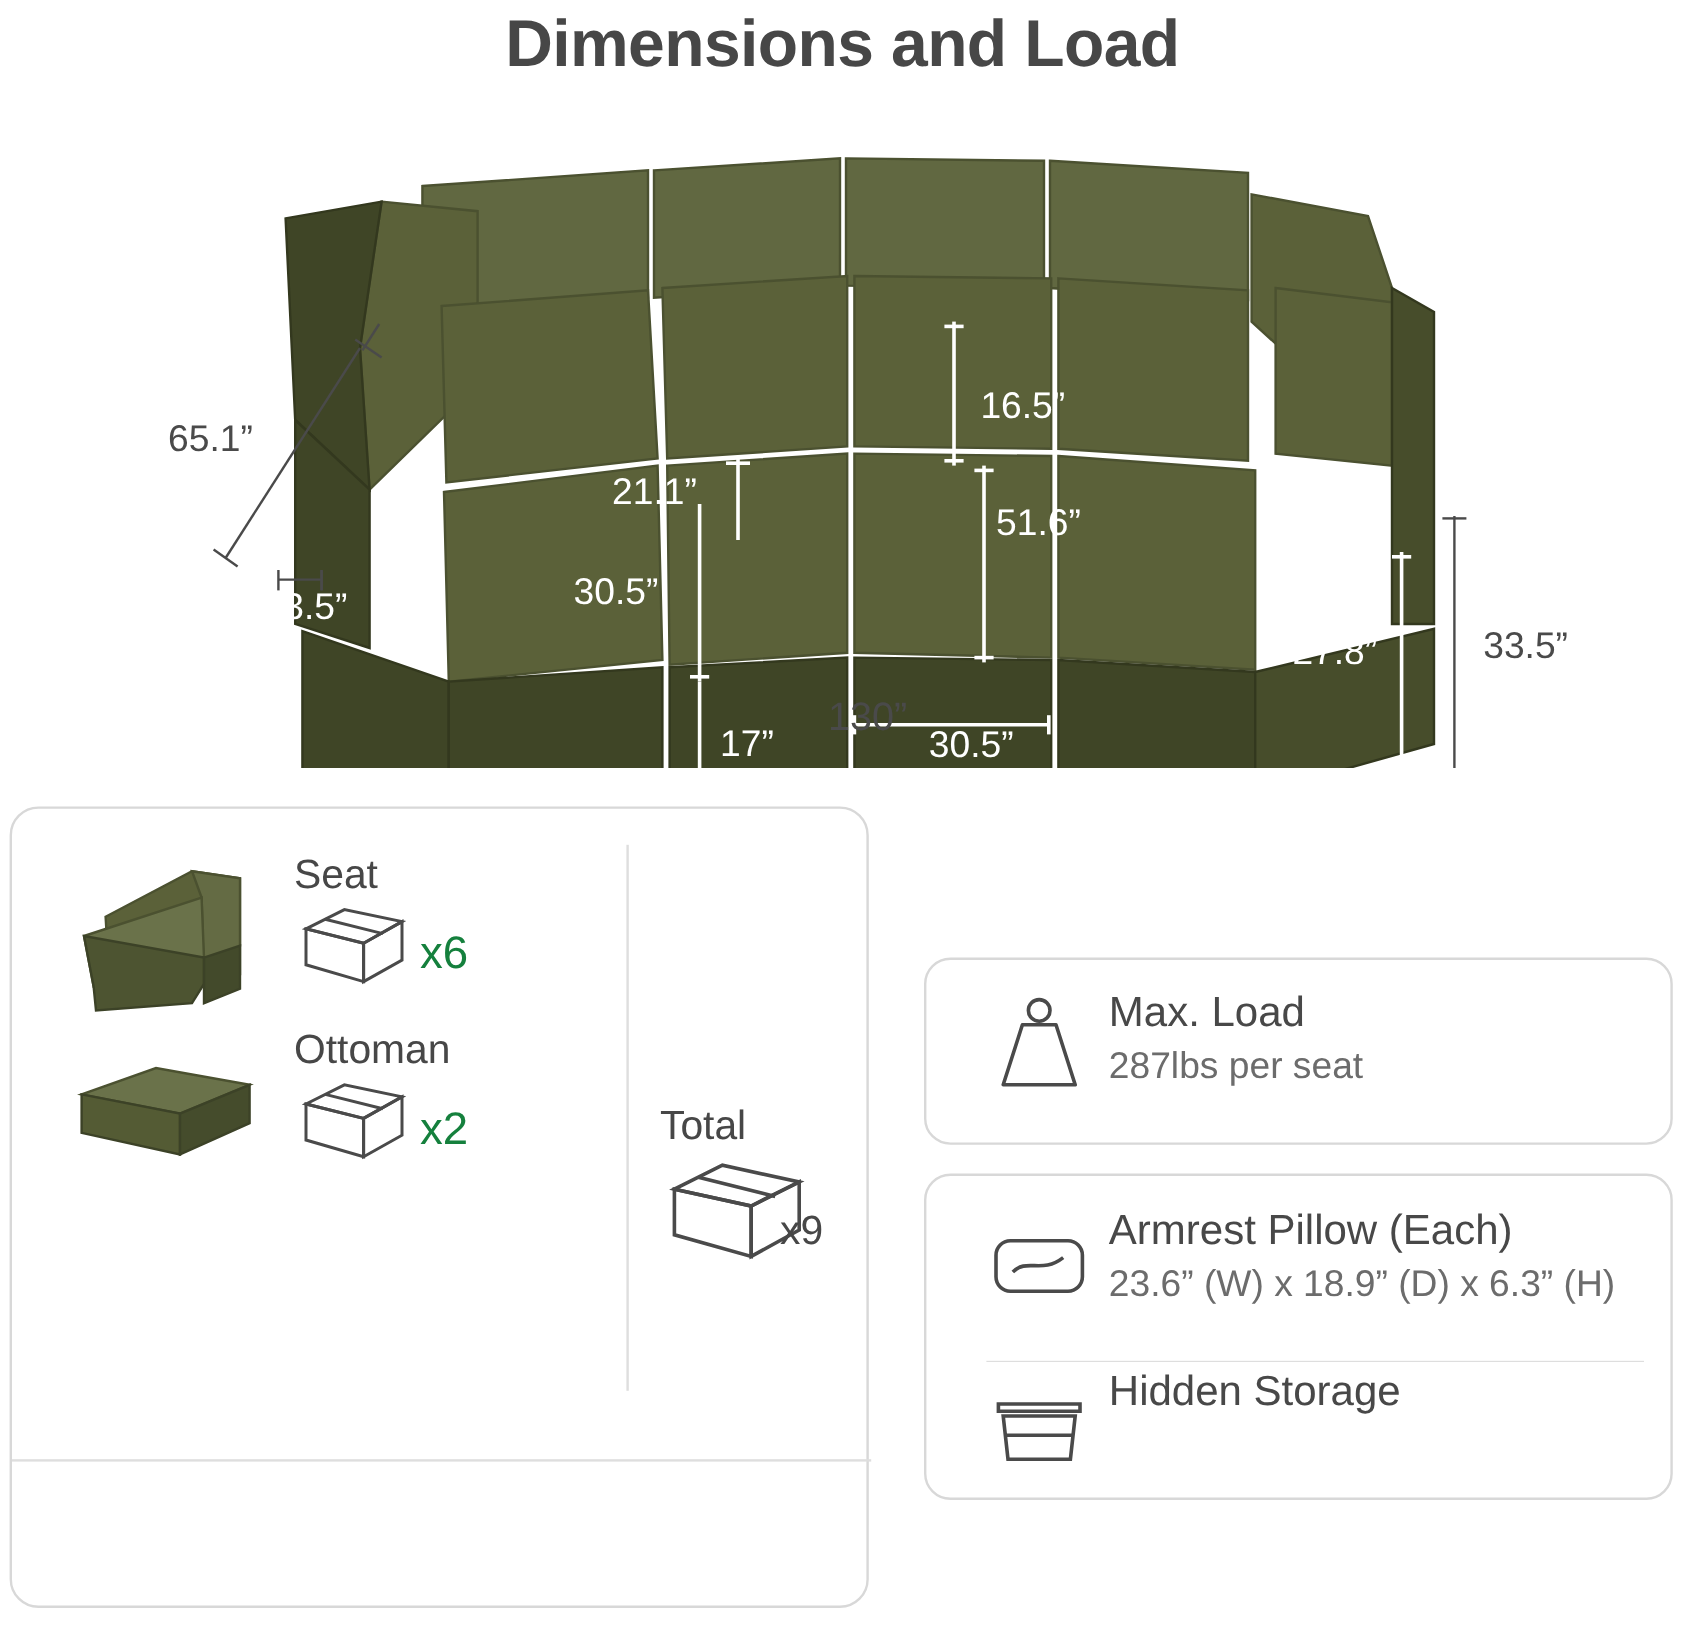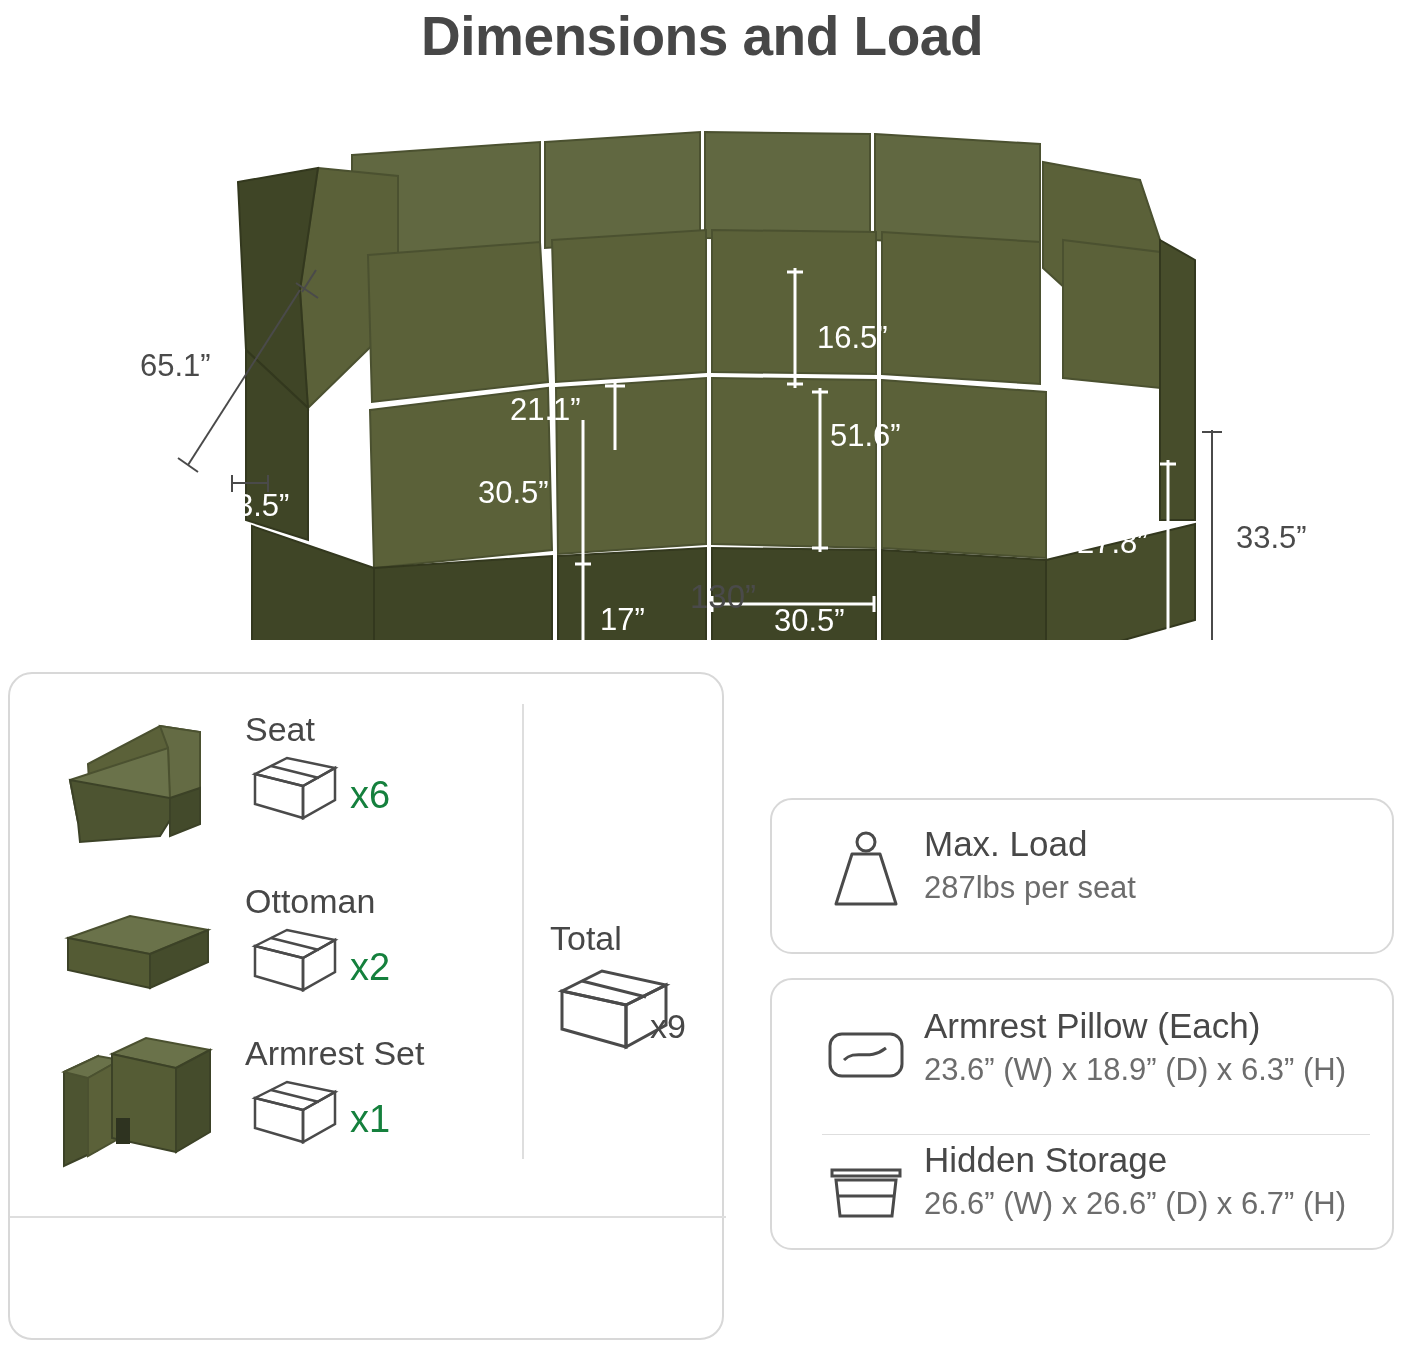--- a/index.html
+++ b/index.html
@@ -327,63 +327,40 @@
         <svg width="100" height="72" viewBox="0 0 100 72">
           <path d="M10 22 L42 6 L90 16 L58 34 Z" fill="none" stroke="#4a4a4a" stroke-width="2.5"></path>
           <path d="M10 22 L10 52 L58 66 L58 34 Z" fill="none" stroke="#4a4a4a" stroke-width="2.5"></path>
           <path d="M58 34 L90 16 L90 48 L58 66 Z" fill="none" stroke="#4a4a4a" stroke-width="2.5"></path>
           <path d="M26 14 L74 26" fill="none" stroke="#4a4a4a" stroke-width="2.5"></path>
         </svg>
       </div>
       <div class="part-count">x6</div>
     </div>
 
-    <div class="part-row" style="top:200px;text-align:center;">
+    <div class="part-row" style="top:174px;text-align:center;">
       <div class="part-img">
         <svg width="175" height="150" viewBox="0 0 175 150">
           <path d="M18 64 L80 42 L158 56 L100 80 Z" fill="#6a724a" stroke="#4b5130" stroke-width="2"></path>
           <path d="M18 64 L18 96 L100 114 L100 80 Z" fill="#545b34" stroke="#3c4227" stroke-width="2"></path>
           <path d="M100 80 L158 56 L158 88 L100 114 Z" fill="#454c2c" stroke="#3c4227" stroke-width="2"></path>
         </svg>
       </div>
       <div class="part-text">Ottoman</div>
       <div class="part-box">
         <svg width="100" height="72" viewBox="0 0 100 72">
           <path d="M10 22 L42 6 L90 16 L58 34 Z" fill="none" stroke="#4a4a4a" stroke-width="2.5"></path>
           <path d="M10 22 L10 52 L58 66 L58 34 Z" fill="none" stroke="#4a4a4a" stroke-width="2.5"></path>
           <path d="M58 34 L90 16 L90 48 L58 66 Z" fill="none" stroke="#4a4a4a" stroke-width="2.5"></path>
           <path d="M26 14 L74 26" fill="none" stroke="#4a4a4a" stroke-width="2.5"></path>
         </svg>
       </div>
       <div class="part-count">x2</div>
     </div>
 
-    <div class="part-row" style="top:352px;">
-      <div class="part-img">
-        <svg width="175" height="150" viewBox="0 0 175 150">
-          <path d="M14 46 L48 30 L48 124 L14 140 Z" fill="#4d5431" stroke="#3c4227" stroke-width="2"></path>
-          <path d="M14 46 L48 30 L70 34 L38 52 Z" fill="#6a724a" stroke="#4b5130" stroke-width="2"></path>
-          <path d="M38 52 L70 34 L70 112 L38 130 Z" fill="#5b6139" stroke="#4b5130" stroke-width="2"></path>
-          <path d="M62 28 L96 12 L160 24 L126 42 Z" fill="#6a724a" stroke="#4b5130" stroke-width="2"></path>
-          <path d="M62 28 L62 112 L126 126 L126 42 Z" fill="#555c35" stroke="#3c4227" stroke-width="2"></path>
-          <path d="M126 42 L160 24 L160 106 L126 126 Z" fill="#454c2c" stroke="#3c4227" stroke-width="2"></path>
-          <rect x="66" y="92" width="14" height="26" fill="#2e3320"></rect>
-        </svg>
-      </div>
-      <div class="part-text">Armrest Set</div>
-      <div class="part-box">
-        <svg width="100" height="72" viewBox="0 0 100 72">
-          <path d="M10 22 L42 6 L90 16 L58 34 Z" fill="none" stroke="#4a4a4a" stroke-width="2.5"></path>
-          <path d="M10 22 L10 52 L58 66 L58 34 Z" fill="none" stroke="#4a4a4a" stroke-width="2.5"></path>
-          <path d="M58 34 L90 16 L90 48 L58 66 Z" fill="none" stroke="#4a4a4a" stroke-width="2.5"></path>
-          <path d="M26 14 L74 26" fill="none" stroke="#4a4a4a" stroke-width="2.5"></path>
-        </svg>
-      </div>
-      <div class="part-count">x1</div>
-    </div>
 
     <div class="divider-v"></div>
 
     <div class="total-block">
       <div class="total-label">Total</div>
       <div style="position:absolute; left:0; top:44px;">
         <svg width="128" height="96" viewBox="0 0 128 96">
           <path d="M12 28 L52 8 L116 22 L76 42 Z" fill="none" stroke="#4a4a4a" stroke-width="3"></path>
           <path d="M12 28 L12 66 L76 84 L76 42 Z" fill="none" stroke="#4a4a4a" stroke-width="3"></path>
           <path d="M76 42 L116 22 L116 62 L76 84 Z" fill="none" stroke="#4a4a4a" stroke-width="3"></path>
@@ -426,15 +403,14 @@
 
   <div class="spec-row" style="top:152px;">
     <div class="spec-icon">
       <svg width="88" height="82" viewBox="0 0 88 82">
         <path d="M10 24 L78 24 L78 30 L10 30 Z" fill="none" stroke="#4a4a4a" stroke-width="3"></path>
         <path d="M14 34 L74 34 L70 70 L18 70 Z" fill="none" stroke="#4a4a4a" stroke-width="3"></path>
         <path d="M16 50 L72 50" fill="none" stroke="#4a4a4a" stroke-width="3"></path>
       </svg>
     </div>
     <div class="spec-title">Hidden Storage</div>
-    <div class="spec-sub">26.6” (W) x 26.6” (D) x 6.7” (H)</div>
   </div>
 </div>
 
 </body></html>

